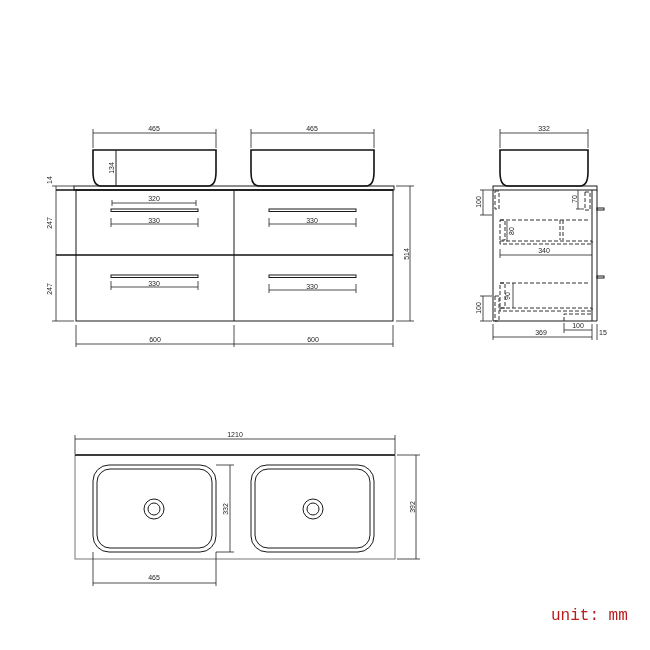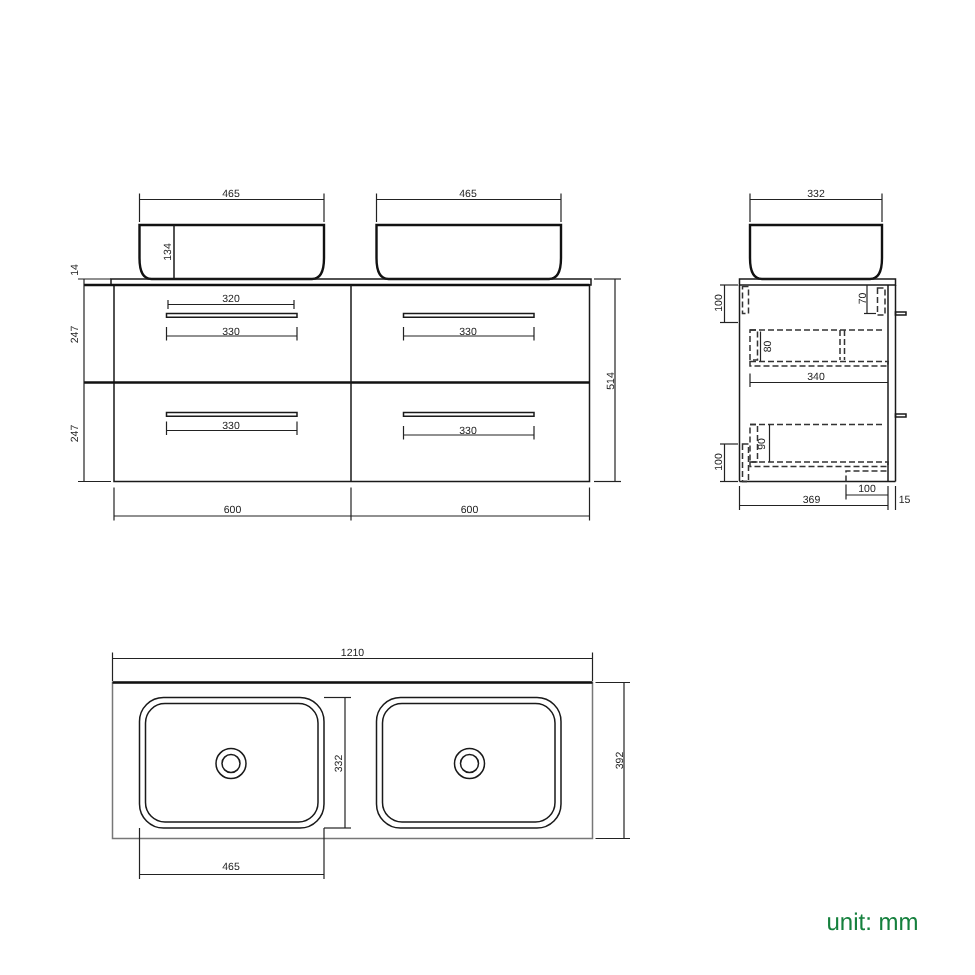--- a/index.html
+++ b/index.html
@@ -4,21 +4,21 @@
   <style>
     html, body { margin: 0; padding: 0; background: #ffffff; }
     body { width: 650px; height: 650px; position: relative; overflow: hidden; }
     svg { position: absolute; left: 0; top: 0; }
     .ln { stroke: #1a1a1a; stroke-width: 1; fill: none; }
     .lnb { stroke: #111; stroke-width: 1.6; fill: none; }
     .lng { stroke: #777; stroke-width: 1; fill: none; }
     .dash { stroke: #333; stroke-width: 1; fill: none; stroke-dasharray: 4 2; }
     .dim { stroke: #222; stroke-width: 0.8; fill: none; }
     .t { font-family: "Liberation Sans", sans-serif; font-size: 7px; fill: #222; text-anchor: middle; }
-    .unit { position: absolute; left: 551px; top: 607px; font-family: Liberation Sans, sans-serif; font-size: 16px; color: #15803d; }
+    .unit { position: absolute; left: 551px; top: 607px; font-family: Liberation Mono, monospace; font-size: 16px; color: #b91c1c; }
   </style>
 </head>
 <body>
 
 <svg width="650" height="650" viewBox="0 0 650 650">
 
   <g>
 
     <g>
       <path class="lnb" d="M93,150 L216,150 L216,172 Q216,186 208,186 L101,186 Q93,186 93,172 Z"></path>

